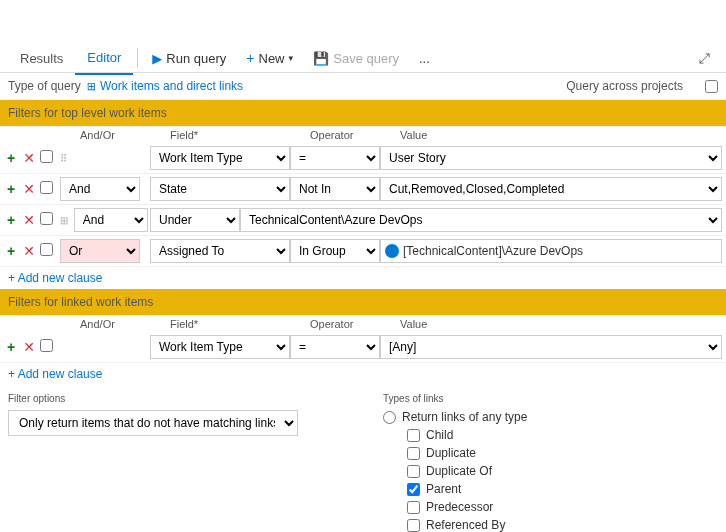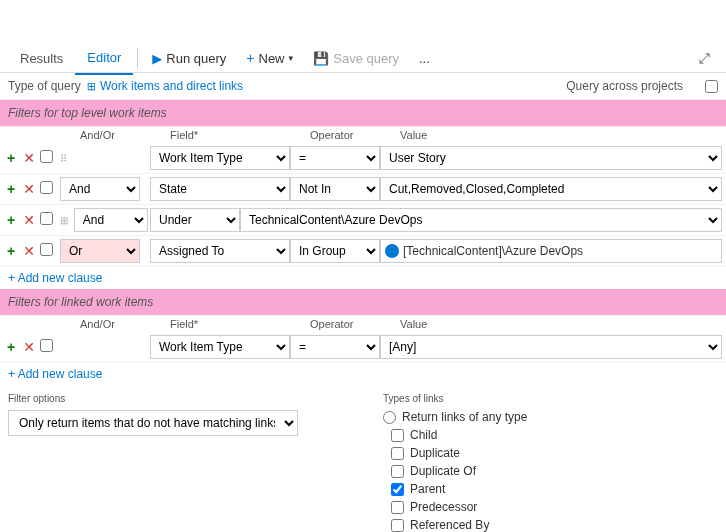--- a/index.html
+++ b/index.html
@@ -13,21 +13,21 @@
     .toolbar-btn { display: flex; align-items: center; gap: 4px; padding: 6px 10px; cursor: pointer; font-size: 13px; color: #333; border: none; background: none; }
     .toolbar-btn.disabled { color: #aaa; }
 
     
     .query-type-row { display: flex; align-items: flex-start; padding: 6px 8px; border-bottom: 1px solid #eee; font-size: 12px; }
     .query-type-label { color: #555; margin-right: 6px; }
     .query-type-value { display: flex; align-items: center; gap: 4px; color: #0078d4; cursor: pointer; }
     .query-across { margin-left: auto; display: flex; align-items: center; gap: 22px; color: #555; font-size: 12px; }
 
     
-    .section-header { padding: 6px 8px; font-size: 12px; color: #555; background: #f9a8d4; border-bottom: 1px solid #eee; font-style: italic; }
+    .section-header { padding: 6px 8px; font-size: 12px; color: #555; background: #eab308; border-bottom: 1px solid #eee; }
     .filter-row { display: flex; align-items: center; padding: 3px 4px; border-bottom: 1px solid #f0f0f0; min-height: 28px; }
 
     .row-actions { display: flex; align-items: center; gap: 2px; width: 36px; flex-shrink: 0; }
     .btn-add { color: #107c10; cursor: pointer; font-size: 14px; font-weight: bold; padding: 1px 3px; }
     .btn-remove { color: #d13438; cursor: pointer; font-size: 14px; padding: 1px 3px; }
 
     .col-checkbox { width: 20px; flex-shrink: 0; }
     .col-andor { width: 90px; flex-shrink: 0; }
     .col-field { width: 140px; flex-shrink: 0; }
     .col-operator { width: 90px; flex-shrink: 0; }
@@ -41,21 +41,21 @@
     .azure-icon { width: 14px; height: 14px; background: #0078d4; border-radius: 50%; display: inline-block; flex-shrink: 0; }
 
     
     .filter-options-section { display: flex; padding: 8px; gap: 40px; }
     .filter-options-left { flex: 1; }
     .filter-options-right { flex: 1; }
     .filter-options-title { font-size: 10px; color: #555; margin-bottom: 6px; }
 
     .radio-group { display: flex; flex-direction: column; gap: 4px; }
     .radio-item { display: flex; align-items: center; gap: 6px; font-size: 12px; }
-    .checkbox-item { display: flex; align-items: center; gap: 6px; font-size: 12px; margin-left: 8px; }
+    .checkbox-item { display: flex; align-items: center; gap: 6px; font-size: 12px; margin-left: 24px; }
 
     input[type="radio"], input[type="checkbox"] { cursor: pointer; }
 
     .col-header-row { display: flex; align-items: center; padding: 2px 4px; font-size: 11px; color: #555; }
 
     .tabs-right { margin-left: auto; display: flex; align-items: center; }
   </style>
 </head>
 <body>
 

